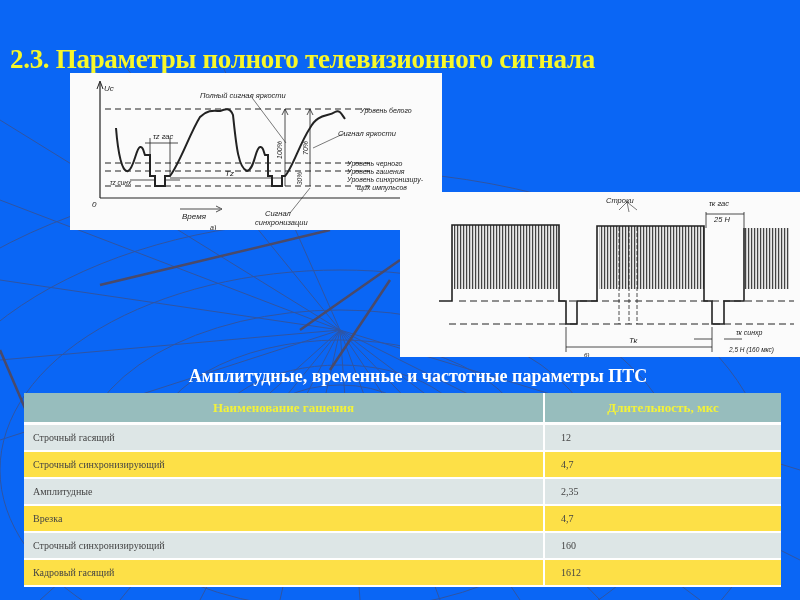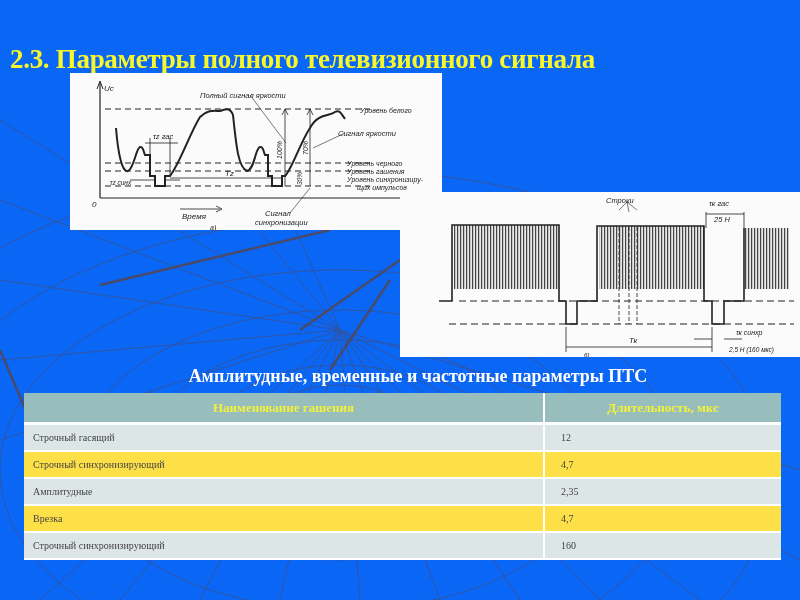--- a/index.html
+++ b/index.html
@@ -149,14 +149,18 @@
       <td>2,35</td>
     </tr>
     <tr class="even">
       <td>Врезка</td>
       <td>4,7</td>
     </tr>
     <tr class="odd">
       <td>Строчный синхронизирующий</td>
       <td>160</td>
     </tr>
+    <tr class="even">
+      <td>Кадровый гасящий</td>
+      <td>1612</td>
+    </tr>
   </tbody>
 </table>
 
 </body></html>

